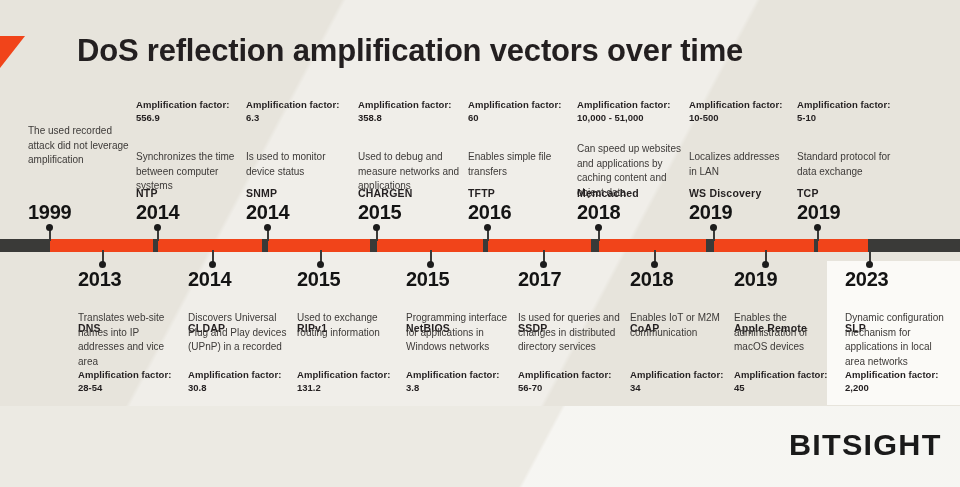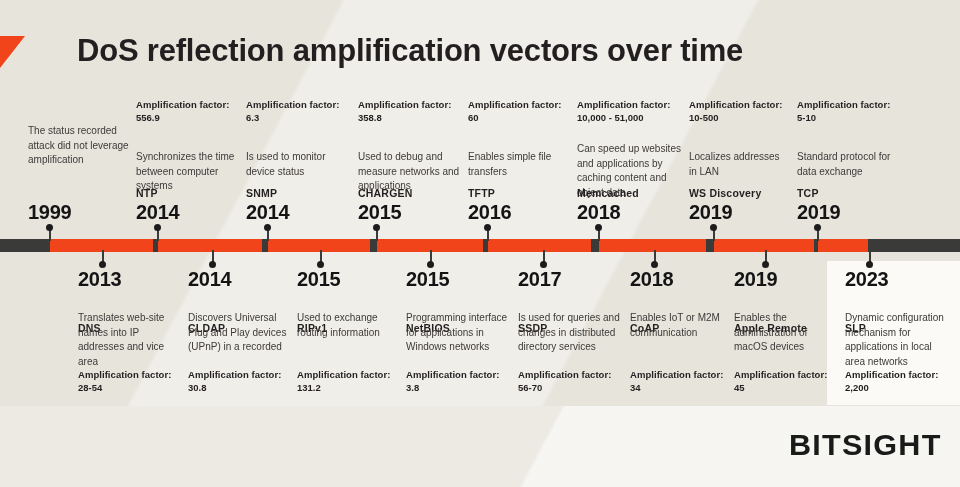--- a/index.html
+++ b/index.html
@@ -235,21 +235,21 @@
   <div class="tick down" style="left:543px;"></div>
   <div class="dot down" style="left:540px;"></div>
   <div class="tick down" style="left:654px;"></div>
   <div class="dot down" style="left:651px;"></div>
   <div class="tick down" style="left:765px;"></div>
   <div class="dot down" style="left:762px;"></div>
   <div class="tick down" style="left:869px;"></div>
   <div class="dot down" style="left:866px;"></div>
 
   <div class="col top no-amp" style="left:28px; width:105px;">
-    <div class="desc">The status recorded attack did not leverage amplification</div>
+    <div class="desc">The used recorded attack did not leverage amplification</div>
     <div class="proto"></div>
     <div class="year">1999</div>
   </div>
 
   <div class="col top" style="left:136px; width:102px;">
     <div class="amp-block">
       <div class="amp-label">Amplification factor:</div>
       <div class="amp-value">556.9</div>
     </div>
     <div class="desc">Synchronizes the time between computer systems</div>

